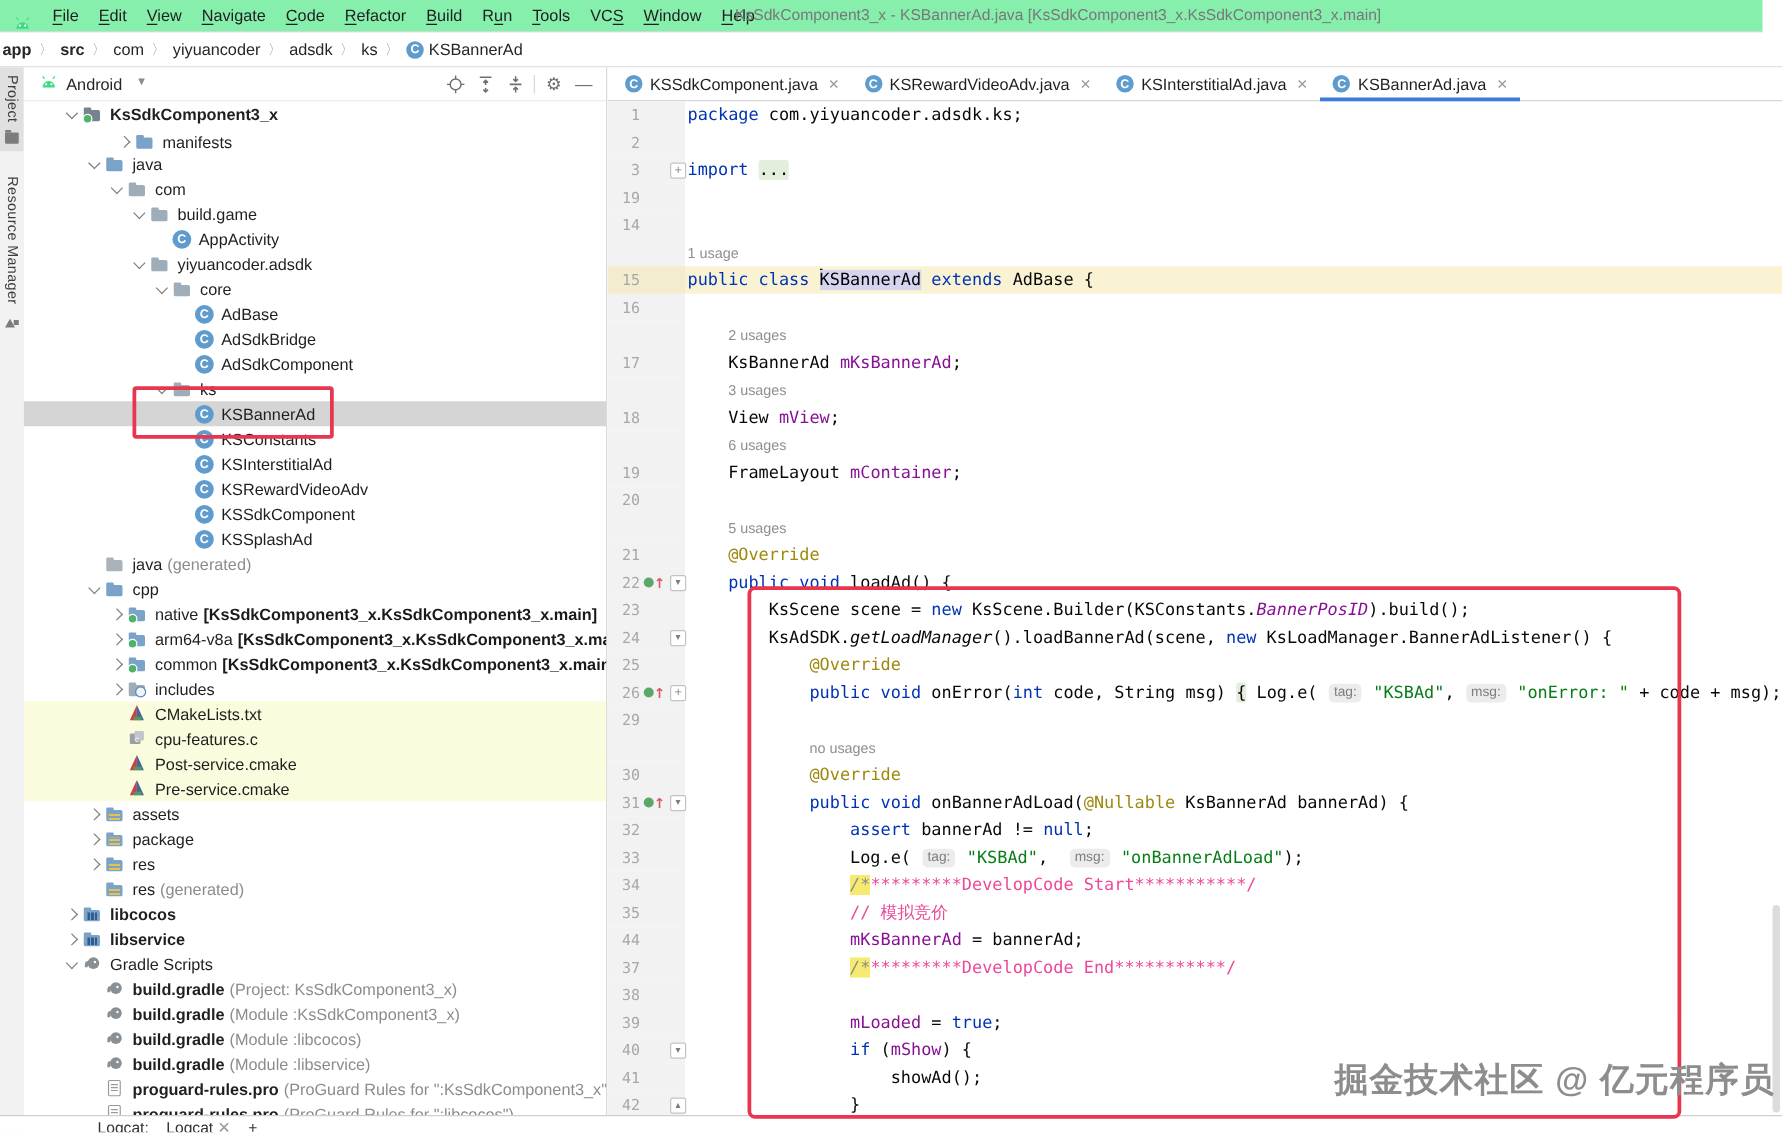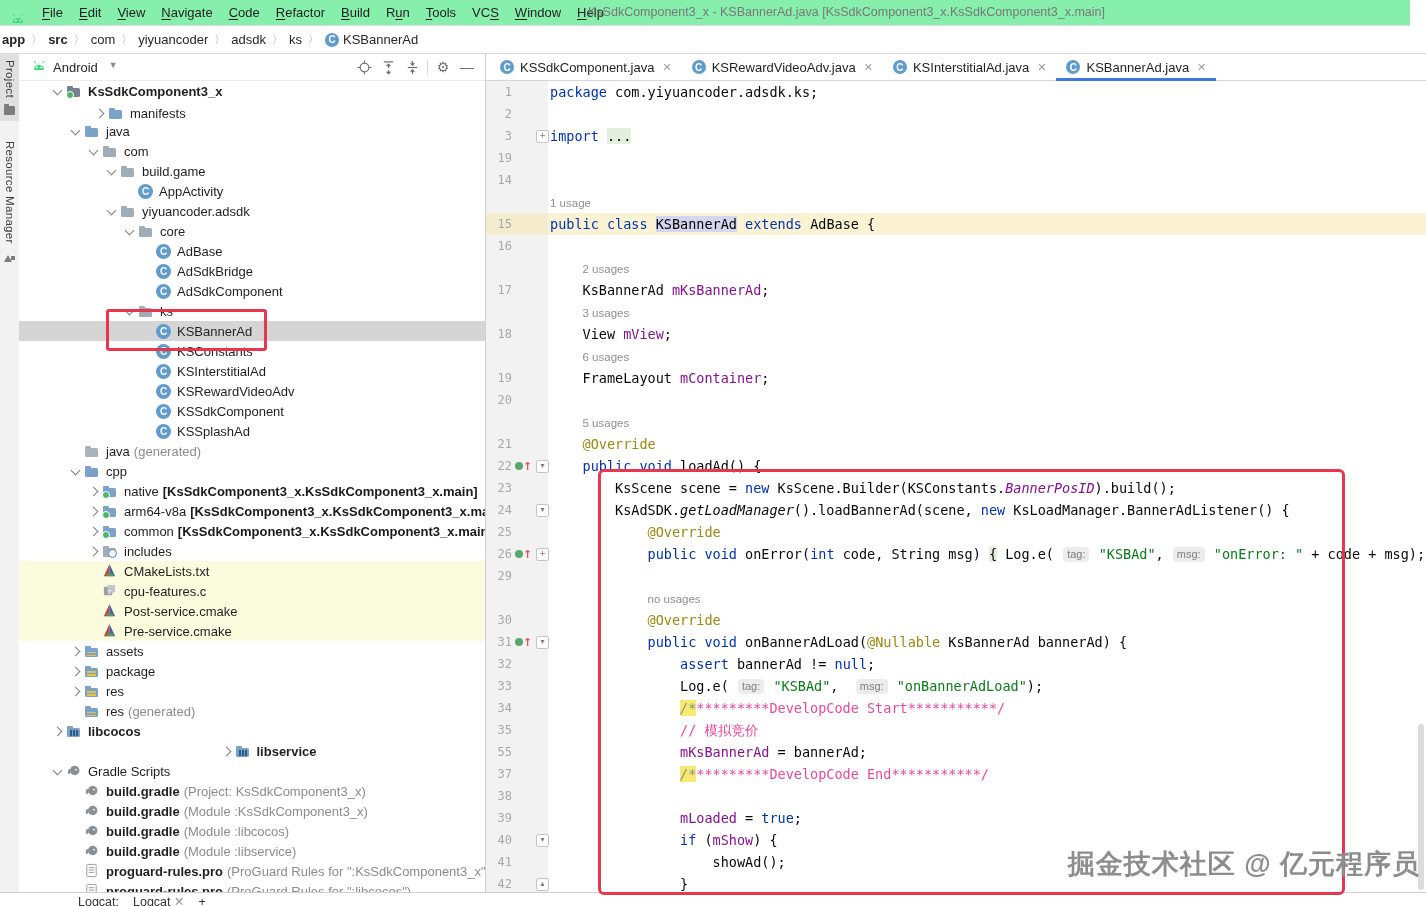--- a/index.html
+++ b/index.html
@@ -453,21 +453,21 @@
       </div>
       <div class="trow" style="padding-left: 30px;">
         <span class="chevbox">
           <span class="chev right"></span>
         </span>
         <span class="ticon i-mod">
           <span class="mod-bars"></span>
         </span>
         <span class="tlabel b">libcocos</span>
       </div>
-      <div class="trow" style="padding-left: 30px; justify-content: center;">
+      <div class="trow" style="padding-left: 30px;">
         <span class="chevbox">
           <span class="chev right"></span>
         </span>
         <span class="ticon i-mod">
           <span class="mod-bars"></span>
         </span>
         <span class="tlabel b">libservice</span>
       </div>
       <div class="trow" style="padding-left: 30px;">
         <span class="chevbox">
@@ -607,21 +607,21 @@
       <div class="crow"><div class="gut"><span class="g-num">25</span><span class="g-ov"></span><span class="g-fold"></span></div><div class="cbody"><span class="t-pl">            </span><span class="t-ann">@Override</span></div></div>
       <div class="crow"><div class="gut"><span class="g-num">26</span><span class="g-ov"><span class="ovdot"></span><span class="ovarr">↑</span></span><span class="g-fold"><span class="fbox">+</span></span></div><div class="cbody"><span class="t-pl">            </span><span class="t-kw">public void </span><span class="t-pl">onError(</span><span class="t-kw">int </span><span class="t-pl">code, String msg) </span><span class="t-fold">{</span><span class="t-pl"> Log.e( </span><span class="t-inlay">tag:</span><span class="t-pl"> </span><span class="t-str">"KSBAd"</span><span class="t-pl">, </span><span class="t-inlay">msg:</span><span class="t-pl"> </span><span class="t-str">"onError: "</span><span class="t-pl"> + code + msg); </span></div></div>
       <div class="crow"><div class="gut"><span class="g-num">29</span><span class="g-ov"></span><span class="g-fold"></span></div><div class="cbody"></div></div>
       <div class="crow"><div class="gut"><span class="g-num"></span><span class="g-ov"></span><span class="g-fold"></span></div><div class="cbody"><span class="padm">            </span><span class="usage">no usages</span></div></div>
       <div class="crow"><div class="gut"><span class="g-num">30</span><span class="g-ov"></span><span class="g-fold"></span></div><div class="cbody"><span class="t-pl">            </span><span class="t-ann">@Override</span></div></div>
       <div class="crow"><div class="gut"><span class="g-num">31</span><span class="g-ov"><span class="ovdot"></span><span class="ovarr">↑</span></span><span class="g-fold"><span class="fbox">▾</span></span></div><div class="cbody"><span class="t-pl">            </span><span class="t-kw">public void </span><span class="t-pl">onBannerAdLoad(</span><span class="t-ann">@Nullable</span><span class="t-pl"> KsBannerAd bannerAd) {</span></div></div>
       <div class="crow"><div class="gut"><span class="g-num">32</span><span class="g-ov"></span><span class="g-fold"></span></div><div class="cbody"><span class="t-pl">                </span><span class="t-kw">assert </span><span class="t-pl">bannerAd != </span><span class="t-kw">null</span><span class="t-pl">;</span></div></div>
       <div class="crow"><div class="gut"><span class="g-num">33</span><span class="g-ov"></span><span class="g-fold"></span></div><div class="cbody"><span class="t-pl">                Log.e( </span><span class="t-inlay">tag:</span><span class="t-pl"> </span><span class="t-str">"KSBAd"</span><span class="t-pl">,  </span><span class="t-inlay">msg:</span><span class="t-pl"> </span><span class="t-str">"onBannerAdLoad"</span><span class="t-pl">);</span></div></div>
       <div class="crow"><div class="gut"><span class="g-num">34</span><span class="g-ov"></span><span class="g-fold"></span></div><div class="cbody"><span class="t-pl">                </span><span class="t-cmtHl">/*</span><span class="t-cmt">*********DevelopCode Start***********/</span></div></div>
       <div class="crow"><div class="gut"><span class="g-num">35</span><span class="g-ov"></span><span class="g-fold"></span></div><div class="cbody"><span class="t-pl">                </span><span class="t-cmt">// 模拟竞价</span></div></div>
-      <div class="crow"><div class="gut"><span class="g-num">55</span><span class="g-ov"></span><span class="g-fold"></span></div><div class="cbody"><span class="t-pl">                </span><span class="t-fld">mKsBannerAd</span><span class="t-pl"> = bannerAd;</span></div></div>
+      <div class="crow"><div class="gut"><span class="g-num">44</span><span class="g-ov"></span><span class="g-fold"></span></div><div class="cbody"><span class="t-pl">                </span><span class="t-fld">mKsBannerAd</span><span class="t-pl"> = bannerAd;</span></div></div>
       <div class="crow"><div class="gut"><span class="g-num">37</span><span class="g-ov"></span><span class="g-fold"></span></div><div class="cbody"><span class="t-pl">                </span><span class="t-cmtHl">/*</span><span class="t-cmt">*********DevelopCode End***********/</span></div></div>
       <div class="crow"><div class="gut"><span class="g-num">38</span><span class="g-ov"></span><span class="g-fold"></span></div><div class="cbody"></div></div>
       <div class="crow"><div class="gut"><span class="g-num">39</span><span class="g-ov"></span><span class="g-fold"></span></div><div class="cbody"><span class="t-pl">                </span><span class="t-fld">mLoaded</span><span class="t-pl"> = </span><span class="t-kw">true</span><span class="t-pl">;</span></div></div>
       <div class="crow"><div class="gut"><span class="g-num">40</span><span class="g-ov"></span><span class="g-fold"><span class="fbox">▾</span></span></div><div class="cbody"><span class="t-pl">                </span><span class="t-kw">if </span><span class="t-pl">(</span><span class="t-fld">mShow</span><span class="t-pl">) {</span></div></div>
       <div class="crow"><div class="gut"><span class="g-num">41</span><span class="g-ov"></span><span class="g-fold"></span></div><div class="cbody"><span class="t-pl">                    showAd();</span></div></div>
       <div class="crow"><div class="gut"><span class="g-num">42</span><span class="g-ov"></span><span class="g-fold"><span class="fbox">▴</span></span></div><div class="cbody"><span class="t-pl">                }</span></div></div>
     </div>
 </div>
 
 <div id="box-tree" class="redbox"></div>

